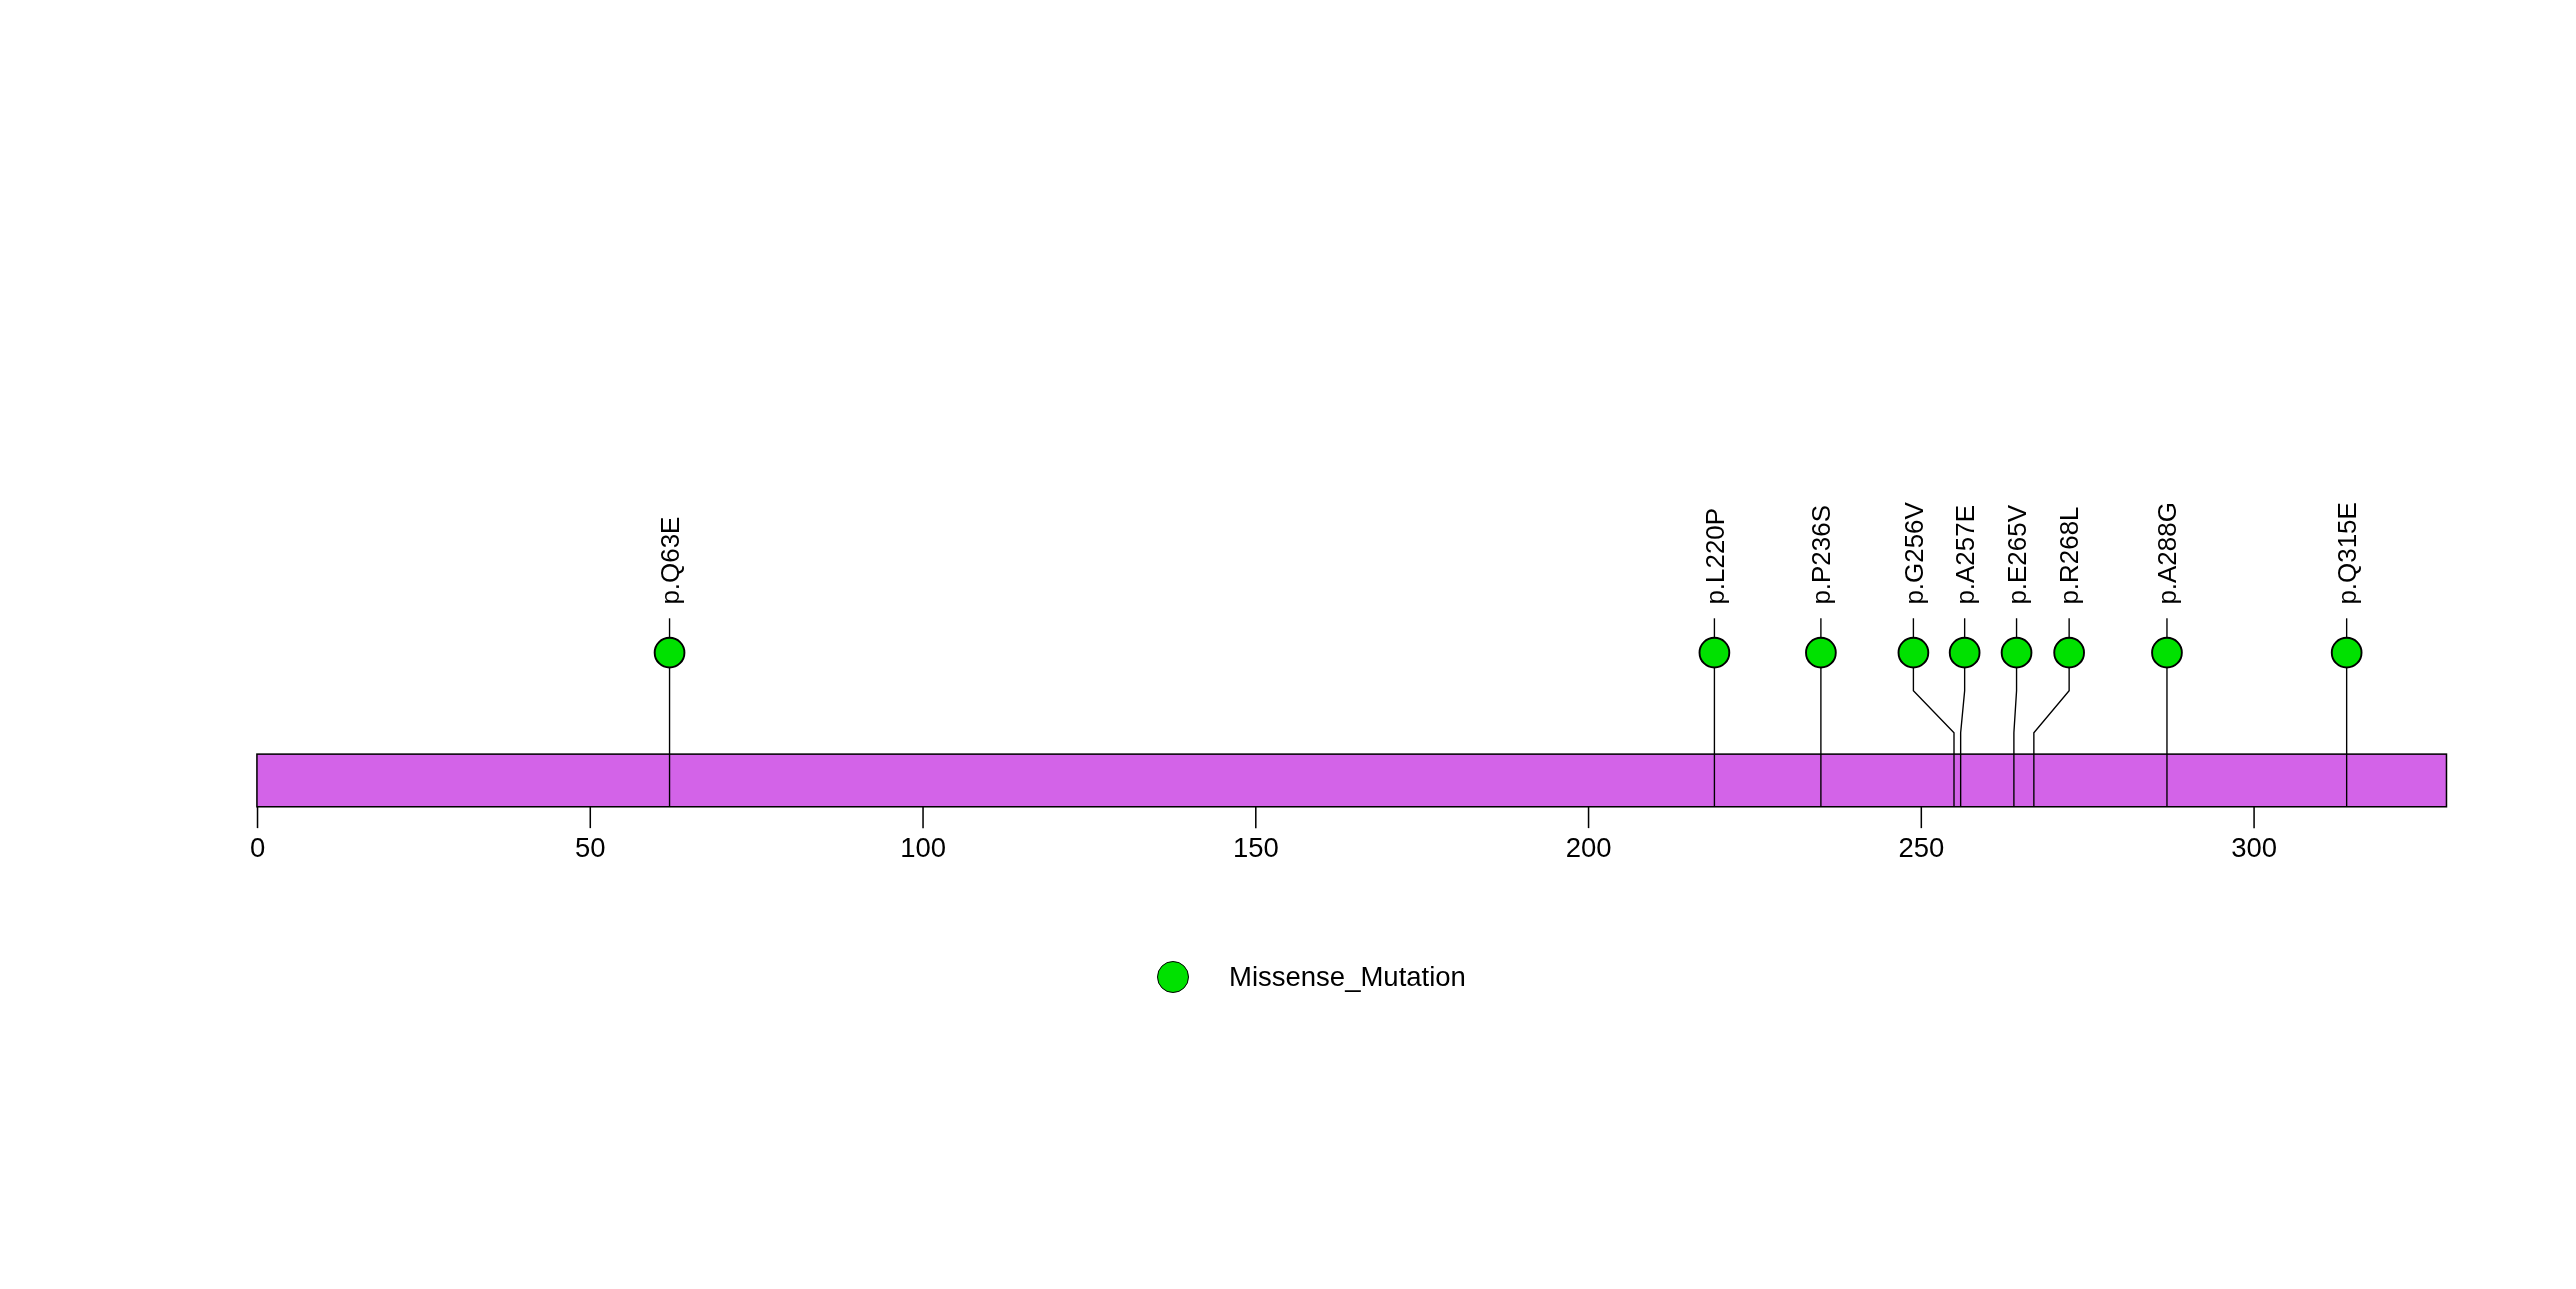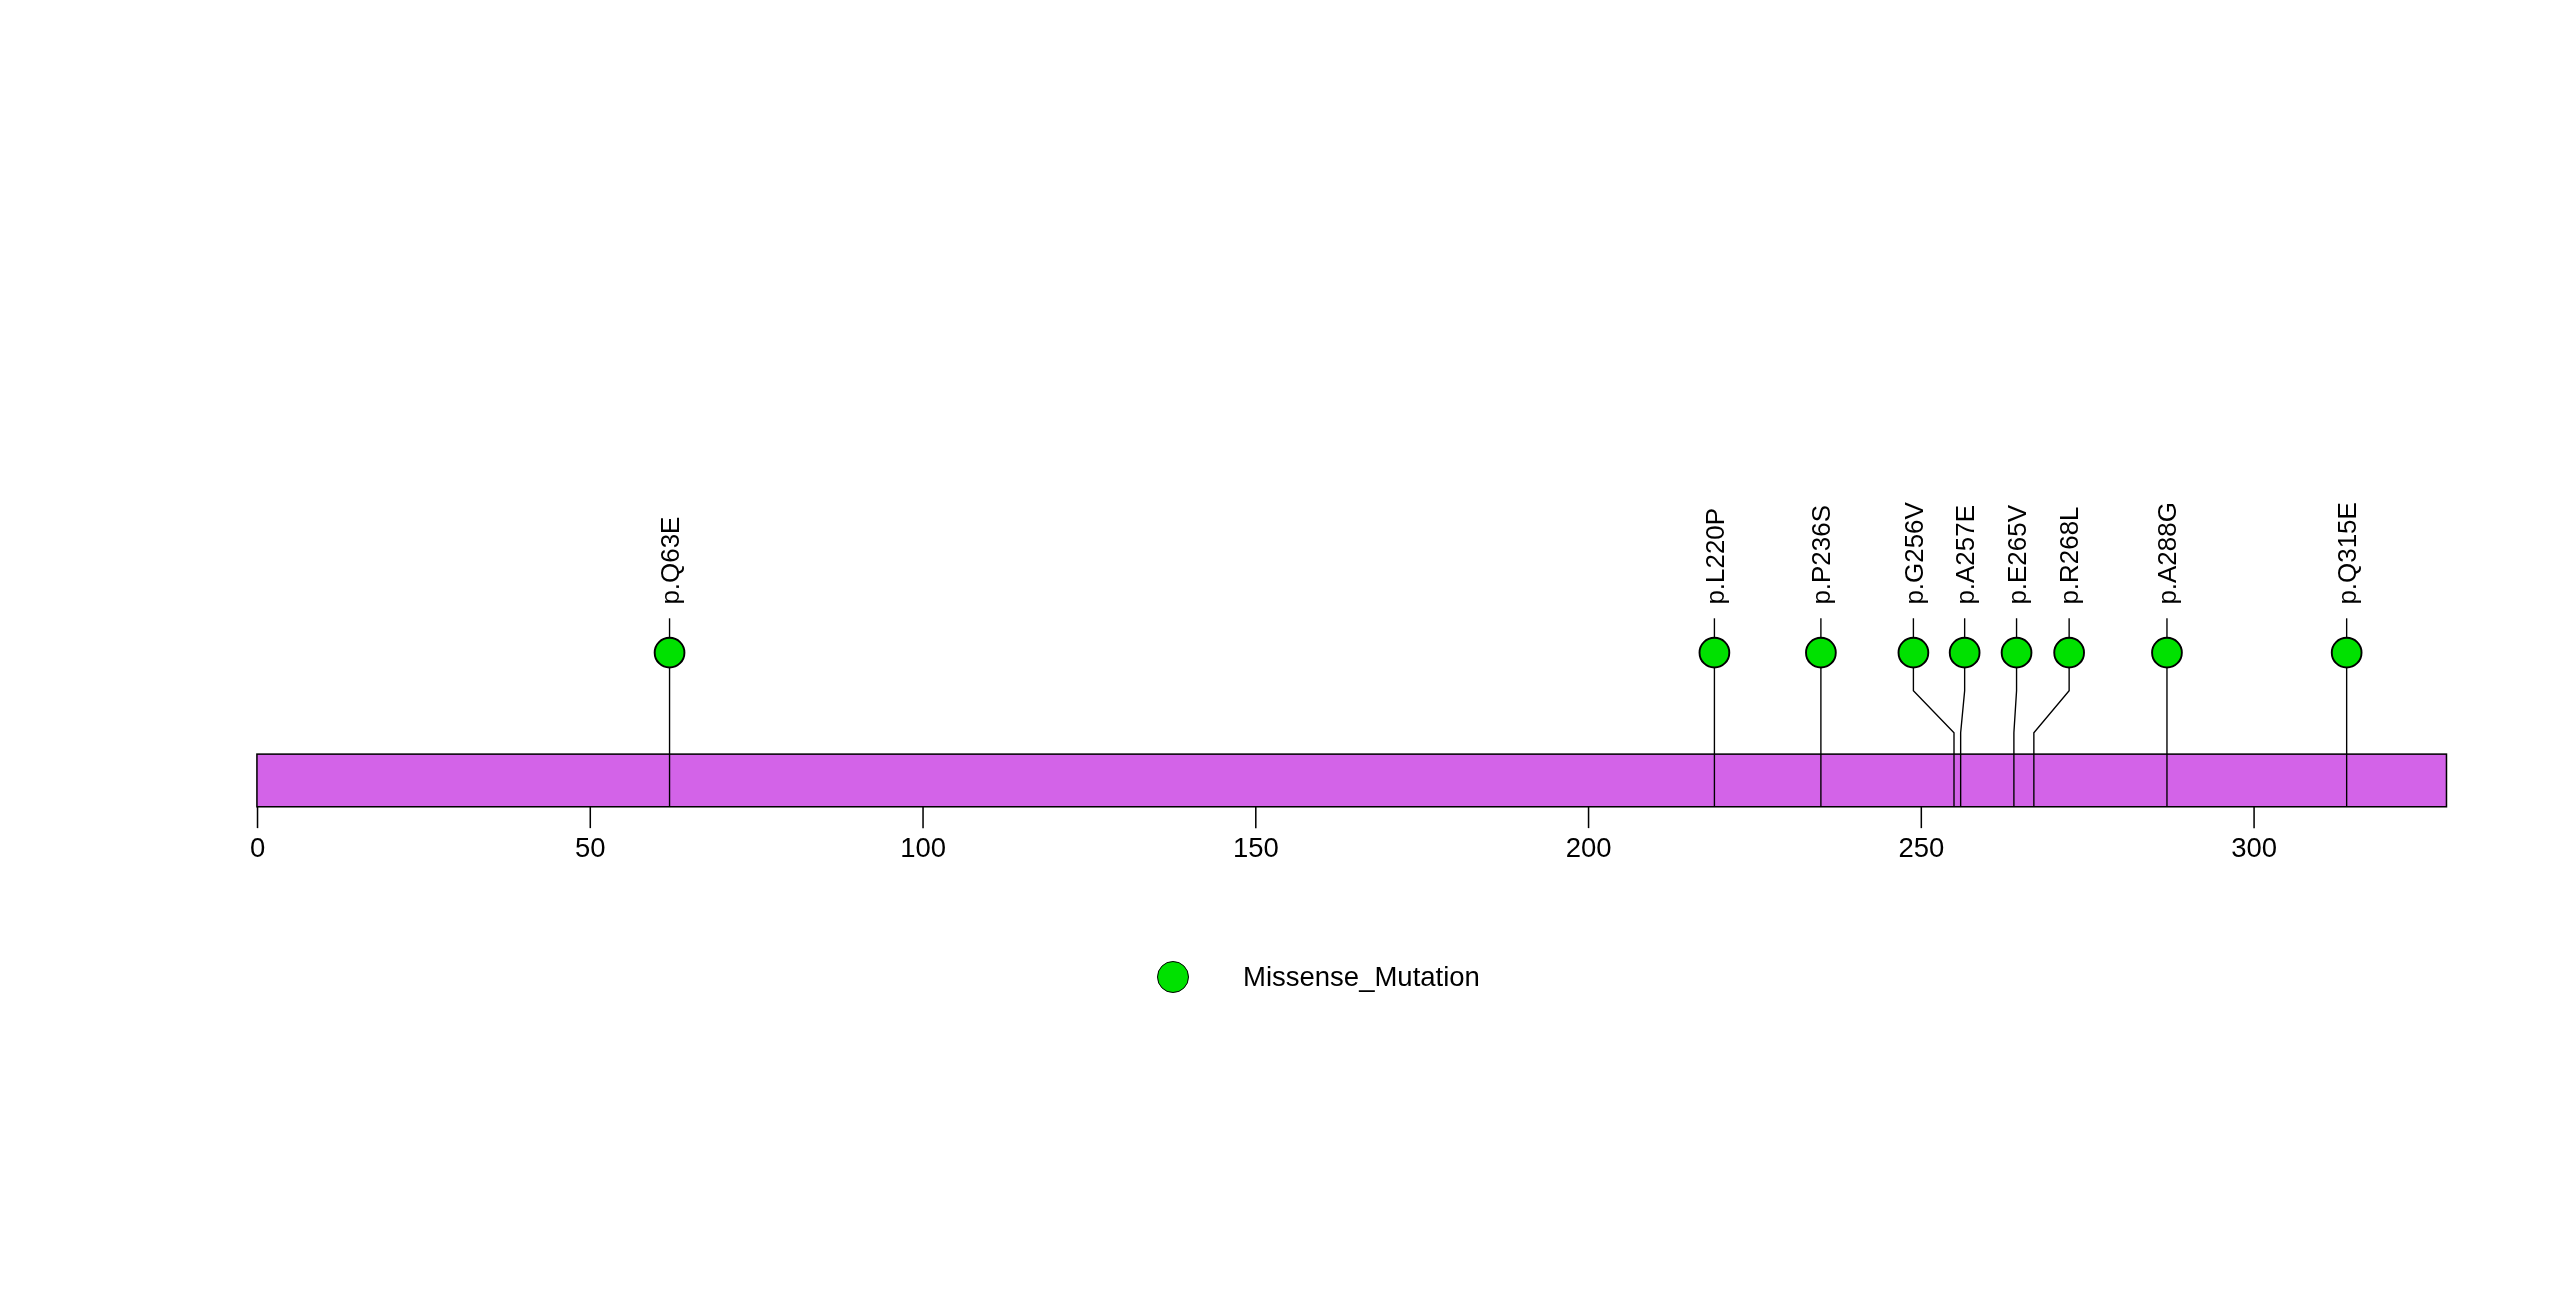--- a/index.html
+++ b/index.html
@@ -2,21 +2,21 @@
 <html style="font-size:12.2px"><head>
 <meta charset="utf-8">
 <style>
   html,body{margin:0;padding:0;background:#ffffff;}
   body{width:2576px;height:1290px;position:relative;font-family:"Liberation Sans",sans-serif;}
   .canvas{position:absolute;left:0;top:0;width:2576px;height:1290px;background:#ffffff;}
   svg{position:absolute;left:0;top:0;font-family:"Liberation Sans",sans-serif;}
   svg text{fill:#000000;}
   .legend{position:absolute;left:1157px;top:961px;display:flex;align-items:center;}
   .swatch{display:inline-block;width:30px;height:30px;border:1.9px solid #000;border-radius:50%;box-sizing:content-box;}
-  .legend-label{margin-left:54px;font-size:27.5px;color:#000;white-space:nowrap;}
+  .legend-label{margin-left:40px;font-size:27.5px;color:#000;white-space:nowrap;}
 </style>
 </head>
 <body>
 
 <div class="canvas">
   <svg id="plot" width="2576" height="1290" viewBox="0 0 3376 1690">
       <rect x="336.722" y="988" width="2869.5379999999996" height="69" fill="#D363E8" stroke="#000000" stroke-width="2"></rect>
       <line x1="337.5" y1="1057" x2="337.5" y2="1085" stroke="#000000" stroke-width="2"></line>
       <text x="337.5" y="1123" text-anchor="middle" font-size="36">0</text>
       <line x1="773.5999999999999" y1="1057" x2="773.5999999999999" y2="1085" stroke="#000000" stroke-width="2"></line>

